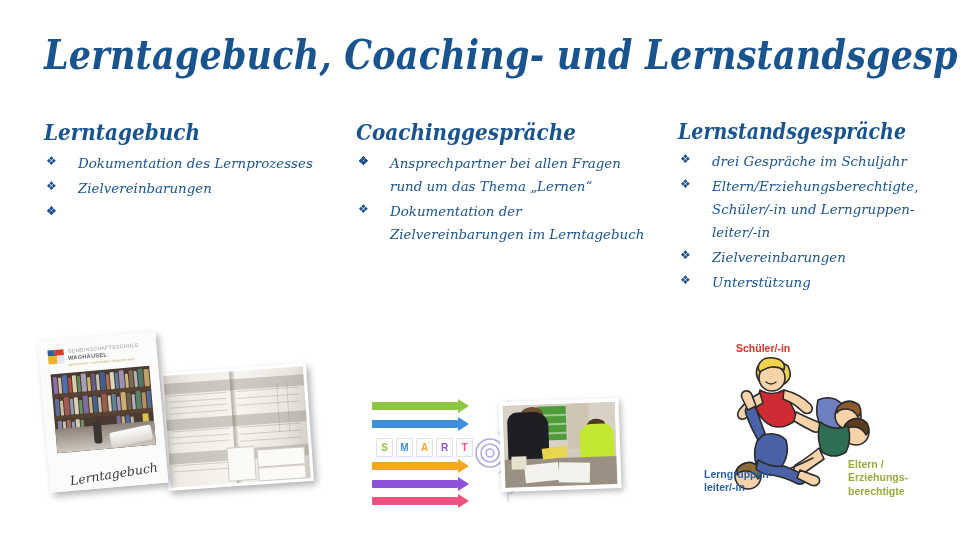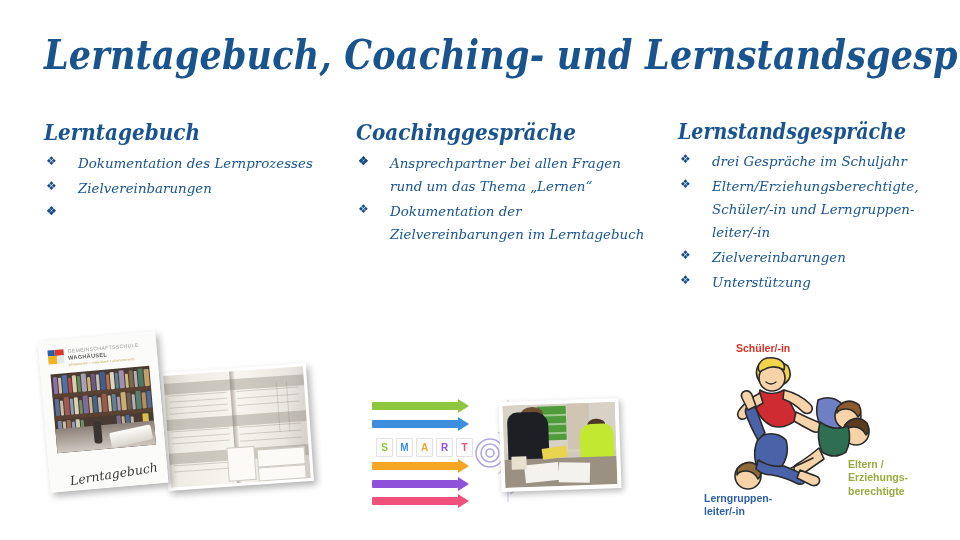--- a/index.html
+++ b/index.html
@@ -160,21 +160,21 @@
   .cr-paper{position:absolute;background:#f4f2ec;}
   .cr-yellow{position:absolute;left:34%;bottom:34%;width:22%;height:14%;background:#e8d44f;transform:rotate(-6deg);}
 
   
   .imgzone-3{position:absolute;left:700px;top:336px;width:236px;height:196px;}
   .diag{position:absolute;inset:0;}
   .dlabel{position:absolute;font-family:"Liberation Sans",sans-serif;
      font-weight:700;font-size:10.5px;font-style:normal;line-height:1.28;}
   .dl-student{left:36px;top:6px;color:#E03127;}
   .dl-parents{left:148px;top:114px;color:#9AAA3E;margin-top:8px;}
-  .dl-leader{left:4px;top:156px;color:#2C5FA8;}
+  .dl-leader{left:4px;top:132px;color:#2C5FA8;}
 </style>
 </head>
 <body>
 
 <div class="slide">
 
   <div class="title">Lerntagebuch, Coaching- und Lernstandsgespräche ...</div>
 
   <div class="col col-1">
     <h2>Lerntagebuch</h2>

